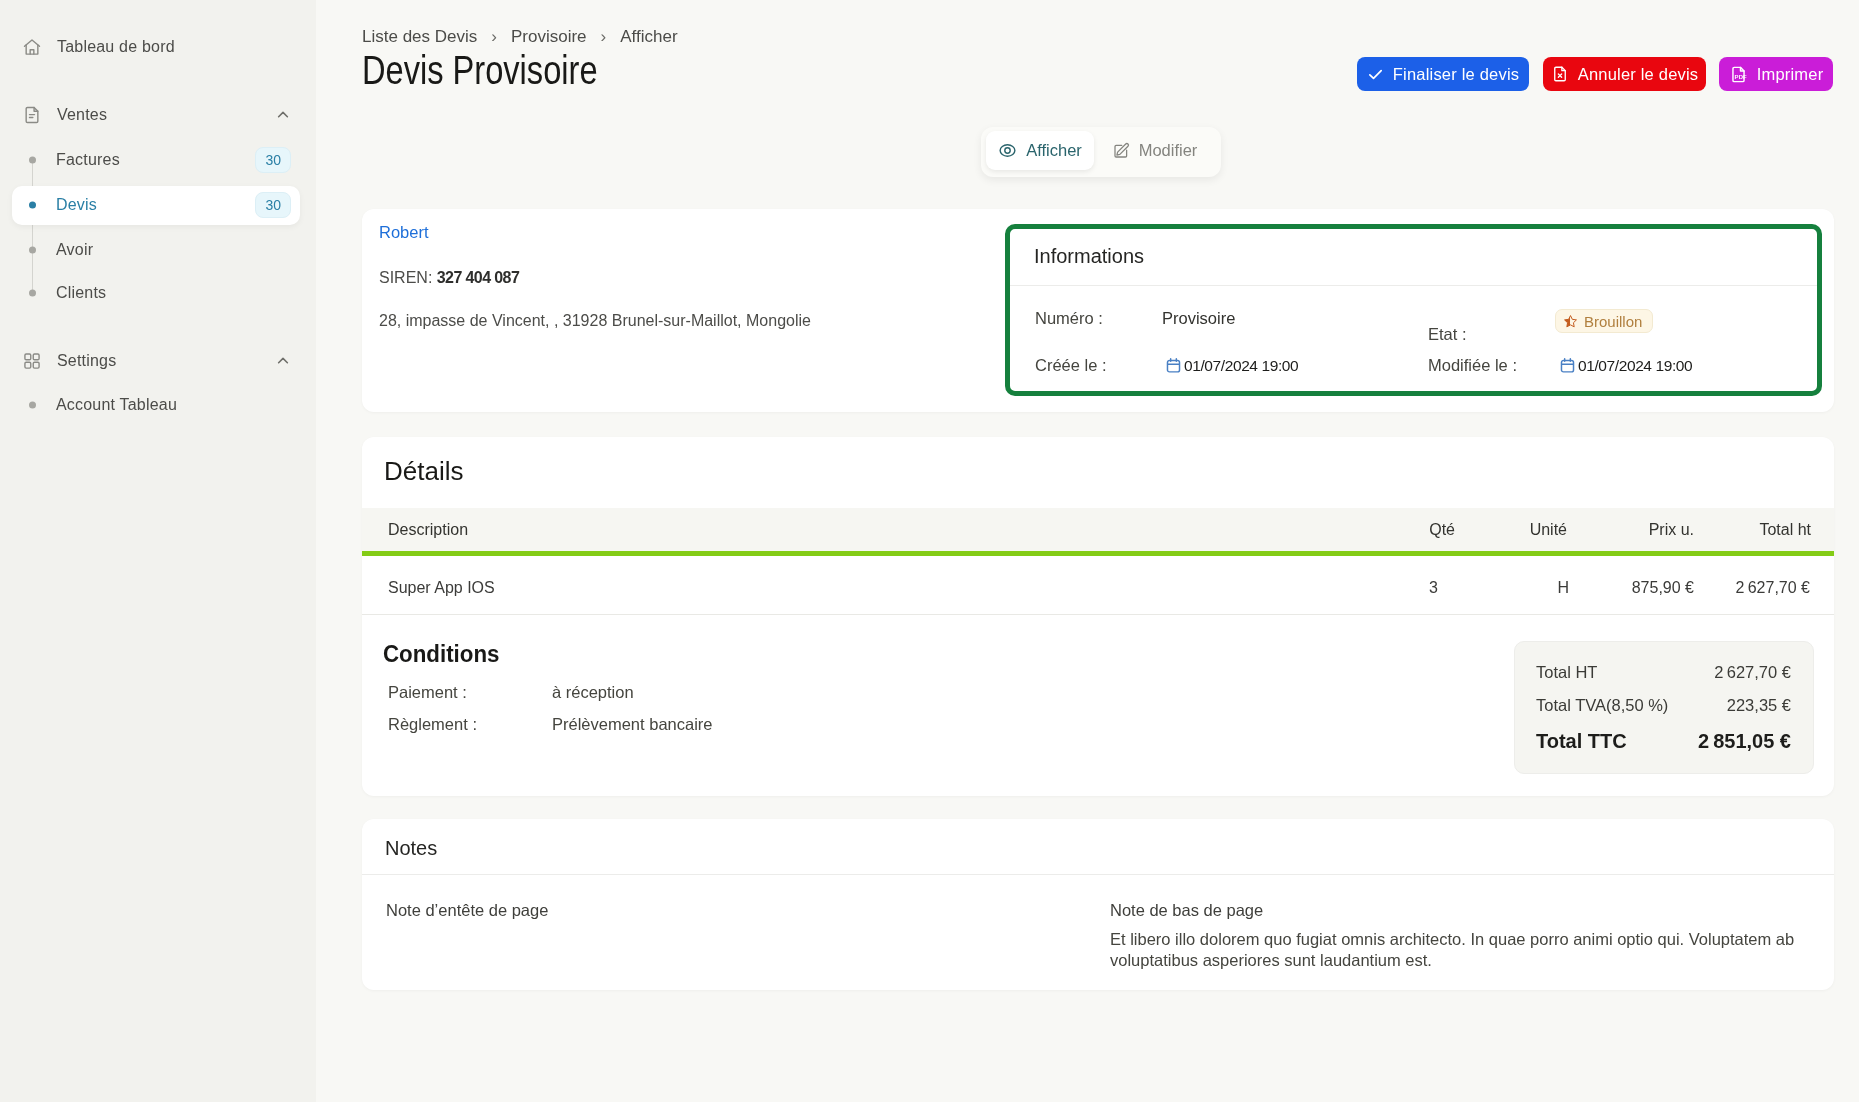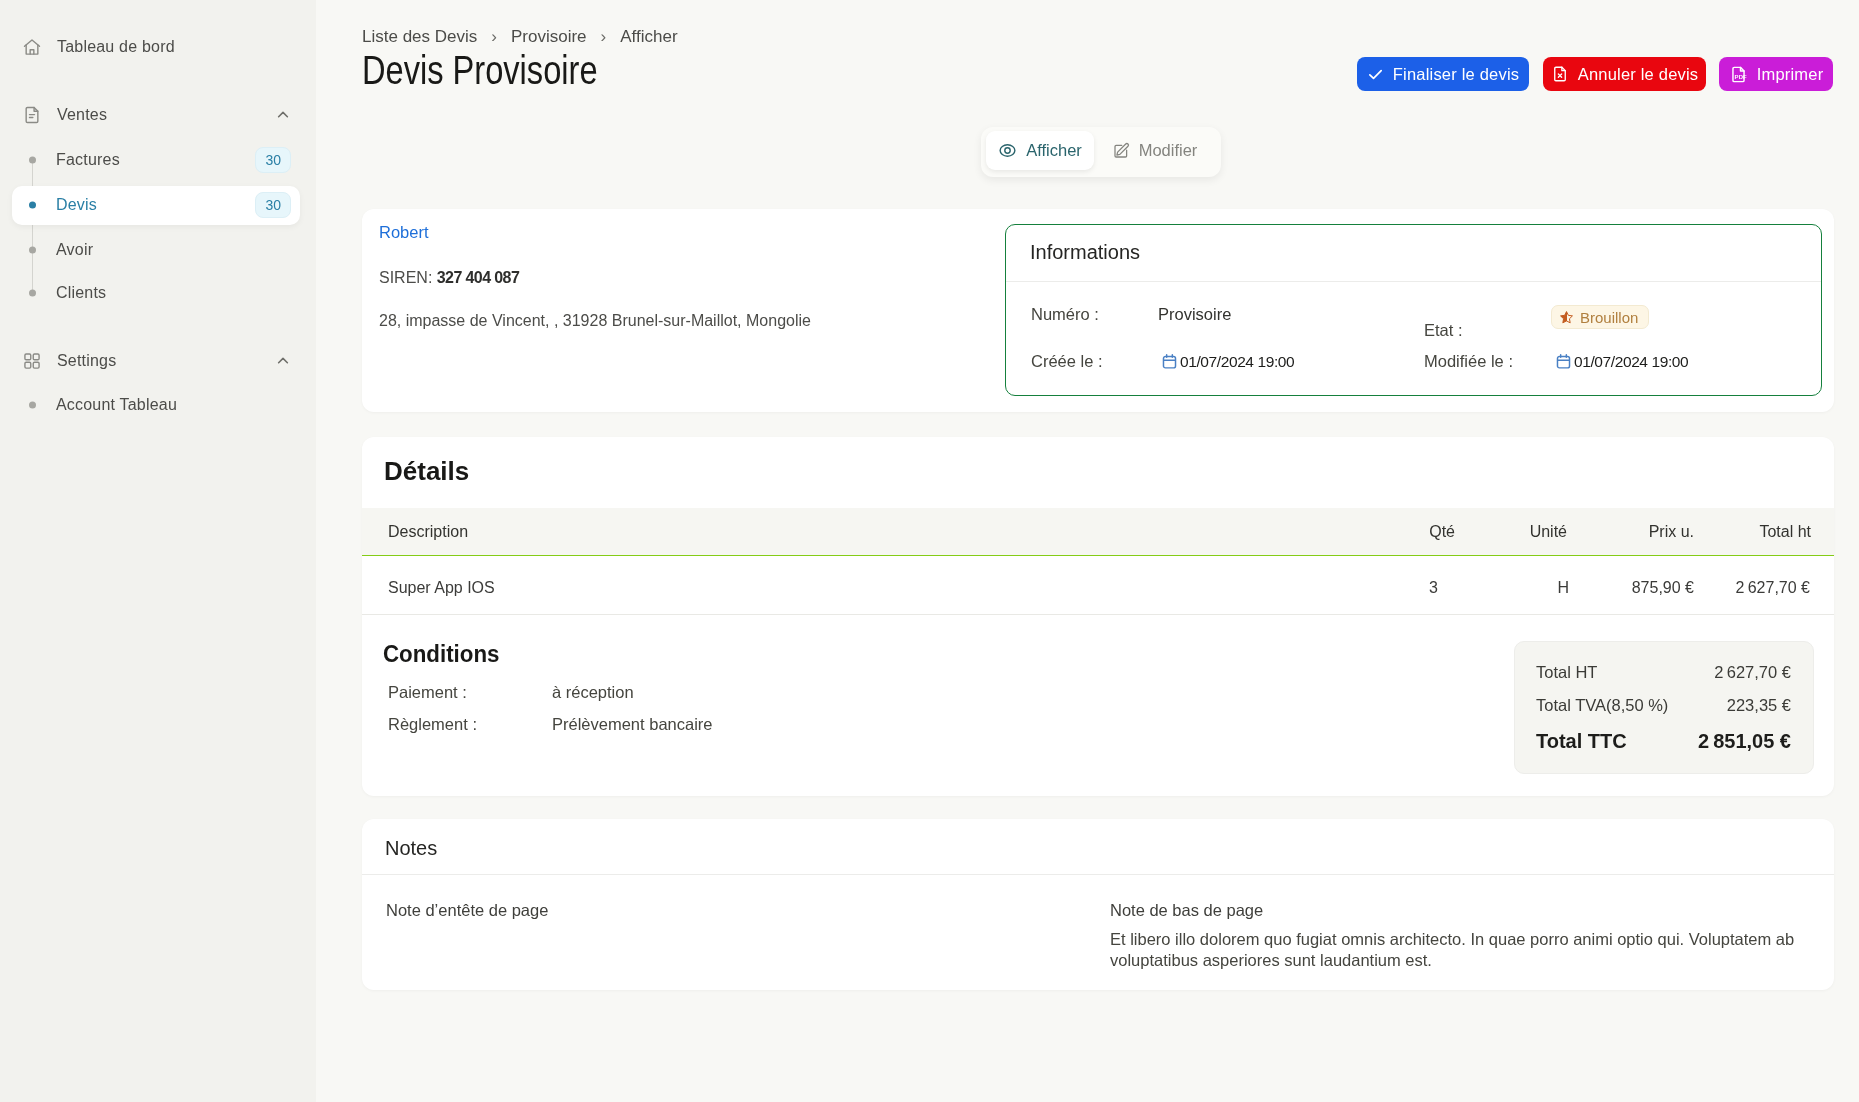--- a/index.html
+++ b/index.html
@@ -34,33 +34,33 @@
   #tab-inactive { position:absolute; left:115px; top:4px; width:117px; height:39px; display:flex; align-items:center; justify-content:center; gap:9px; color:#84847f; font-size:16.5px; }
 
   
   .card { position:absolute; left:362px; width:1472px; background:#fff; border-radius:12px; box-shadow:0 1px 3px rgba(0,0,0,.04); }
   #card-head { top:209px; height:203px; }
   #robert { position:absolute; left:17px; top:14px; color:#1e6fd9; font-size:16.5px; }
   #siren { position:absolute; left:17px; top:60px; font-size:16px; color:#4c4c49; }
   #siren b { color:#2e2e2c; font-weight:bold; letter-spacing:-.6px; }
   #addr { position:absolute; left:17px; top:103px; font-size:16px; color:#4c4c49; }
 
-  #infobox { position:absolute; left:643px; top:15px; width:817px; height:172px; border:1px solid #15803d; border-radius:10px; }
+  #infobox { position:absolute; left:643px; top:15px; width:817px; height:172px; border:5px solid #15803d; border-radius:10px; }
   #infobox h3 { position:absolute; left:24px; top:16px; font-size:20px; font-weight:normal; color:#252523; letter-spacing:0; }
   #infobox .divider { position:absolute; left:0; right:0; top:56px; height:1px; background:#ececea; }
   .ilabel { position:absolute; font-size:16.5px; color:#45453f; }
   .ival { position:absolute; font-size:16.5px; color:#33332f; }
   .dateval { position:absolute; font-size:15.5px; letter-spacing:-.4px; color:#1d1d1b; }
   .calico { position:absolute; width:17px; height:17px; }
   #badge-brouillon { position:absolute; left:545px; top:80px; height:24px; background:#fdf6e5; border:1px solid #f3ead1; border-radius:7px; color:#b07f3e; font-size:15px; display:flex; align-items:center; padding:0 10px 0 7px; gap:6px; }
 
   
   #card-det { top:437px; height:359px; }
-  #card-det h2 { position:absolute; left:22px; top:19px; font-size:26px; color:#191917; font-weight:bold; letter-spacing:0; }
-  #thead { position:absolute; left:0; top:71px; width:1472px; height:48px; background:#f6f6f2; border-bottom:1px solid #84cc16; font-size:16px; color:#33332f; }
+  #card-det h2 { position:absolute; left:22px; top:19px; font-size:26px; color:#191917; font-weight:normal; letter-spacing:0; }
+  #thead { position:absolute; left:0; top:71px; width:1472px; height:48px; background:#f6f6f2; border-bottom:5px solid #84cc16; font-size:16px; color:#33332f; }
   #thead span { position:absolute; top:50%; transform:translateY(-50%); }
   #trow span { position:absolute; top:calc(50% + 3px); transform:translateY(-50%); }
   #trow { position:absolute; left:0; top:119px; width:1472px; height:59px; border-bottom:1px solid #e9e9e5; font-size:16px; color:#3b3b39; }
   .c-desc { left:26px; }
   #card-det h4 { position:absolute; left:21px; top:204px; font-size:23px; color:#191917; font-weight:bold; letter-spacing:0; transform:scaleX(.97); transform-origin:left top; }
   .cond-label { position:absolute; left:26px; font-size:16.5px; color:#45453f; }
   .cond-val { position:absolute; left:190px; font-size:16.5px; color:#45453f; }
   #totbox { position:absolute; left:1152px; top:204px; width:300px; height:133px; background:#f5f5f1; border:1px solid #ededea; border-radius:10px; }
   .trow-lab { position:absolute; left:21px; font-size:16.5px; color:#3b3b37; }
   .trow-val { position:absolute; right:22px; font-size:16.5px; color:#3b3b37; }

